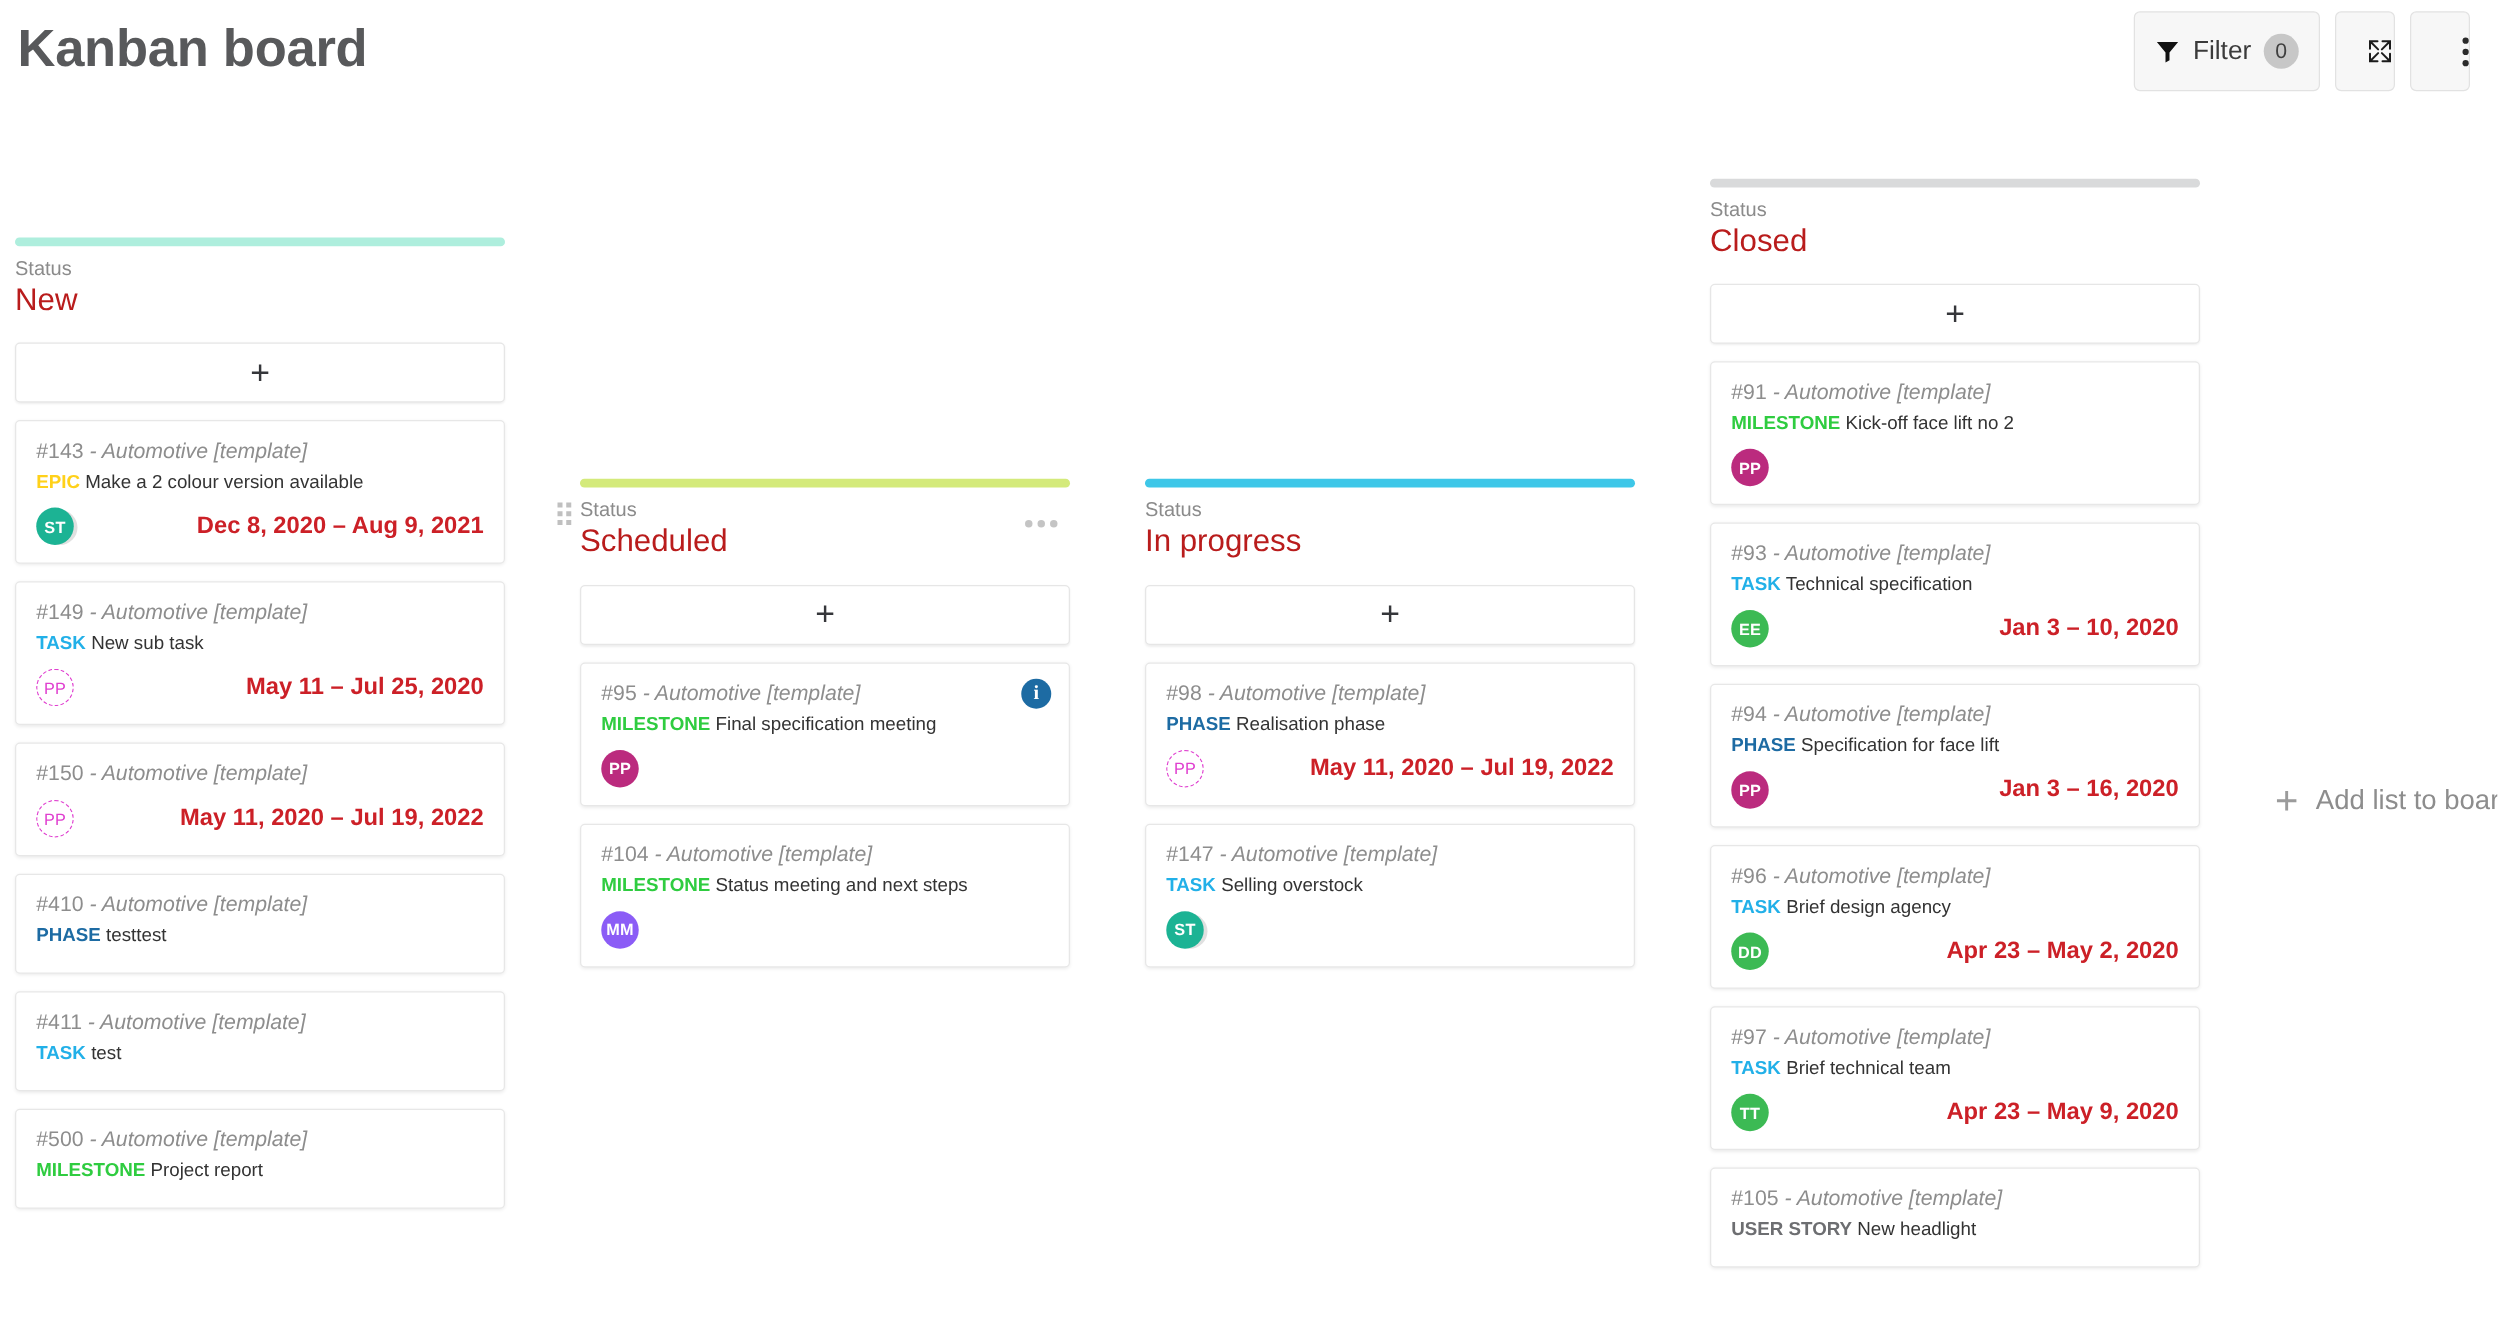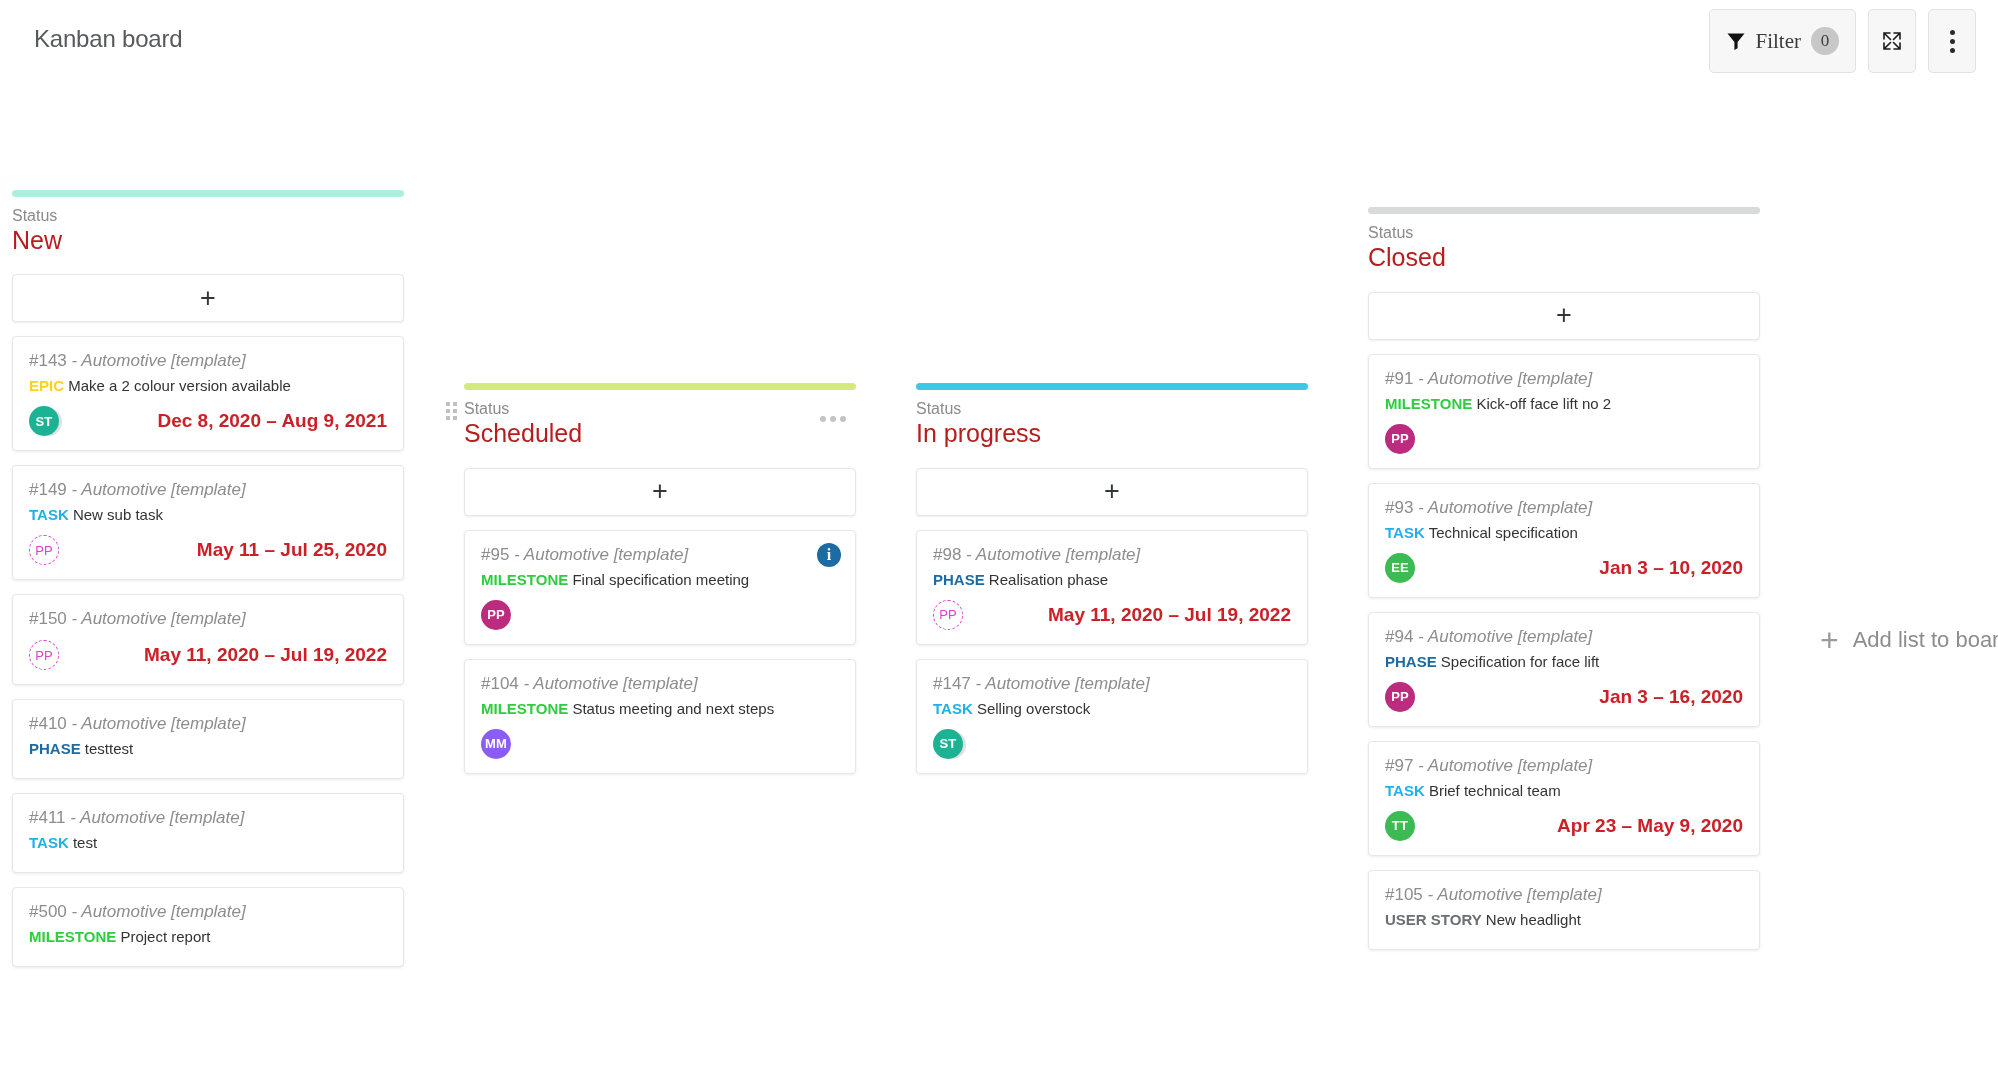--- a/index.html
+++ b/index.html
@@ -15,39 +15,37 @@
   
   .topbar {
     position: relative;
     height: 82px;
     display: flex;
     align-items: center;
     justify-content: space-between;
     padding: 0 22px 0 14px;
   }
   .page-title {
-    font-size: 24px;
-    font-weight: 400;
+    font-size: 42px;
+    font-weight: 700;
     color: #58595b;
     letter-spacing: -0.2px;
     line-height: 1;
     padding-bottom: 4px;
-    margin-left: 20px;
   }
   .topbar-actions { display: flex; align-items: center; gap: 12px; }
   .tb-btn {
     background: #f7f7f7;
     border: 1px solid #e2e2e2;
     border-radius: 5px;
     height: 64px;
     display: flex;
     align-items: center;
-    justify-content: center;
-    cursor: pointer;
-    font-family: Liberation Serif, serif;
+    justify-content: flex-end;
+    cursor: pointer;
   }
   .tb-btn.filter { padding: 0 16px; gap: 10px; }
   .tb-btn.square { width: 48px; }
   .filter-label { font-size: 21px; color: #3b3b3b; }
   .filter-badge {
     background: #c7c7c7;
     color: #3f3f3f;
     border-radius: 50%;
     width: 28px; height: 28px;
     display: flex; align-items: center; justify-content: center;
@@ -388,20 +386,28 @@
       </div>
       <div class="card">
         <div class="card-meta"><span class="card-id">#94</span> <span class="card-project">- Automotive [template]</span></div>
         <div class="card-title"><span class="card-type type-PHASE">PHASE</span> <span>Specification for face lift</span></div>
         <div class="card-bottom">
           <span class="avatar" style="background:#bb2b7e">PP</span>
           <span class="card-dates">Jan 3 – 16, 2020</span>
         </div>
       </div>
       <div class="card">
+        <div class="card-meta"><span class="card-id">#96</span> <span class="card-project">- Automotive [template]</span></div>
+        <div class="card-title"><span class="card-type type-TASK">TASK</span> <span>Brief design agency</span></div>
+        <div class="card-bottom">
+          <span class="avatar" style="background:#3cba54">DD</span>
+          <span class="card-dates">Apr 23 – May 2, 2020</span>
+        </div>
+      </div>
+      <div class="card">
         <div class="card-meta"><span class="card-id">#97</span> <span class="card-project">- Automotive [template]</span></div>
         <div class="card-title"><span class="card-type type-TASK">TASK</span> <span>Brief technical team</span></div>
         <div class="card-bottom">
           <span class="avatar" style="background:#3cba54">TT</span>
           <span class="card-dates">Apr 23 – May 9, 2020</span>
         </div>
       </div>
       <div class="card">
         <div class="card-meta"><span class="card-id">#105</span> <span class="card-project">- Automotive [template]</span></div>
         <div class="card-title"><span class="card-type type-USERSTORY">USER STORY</span> <span>New headlight</span></div>

